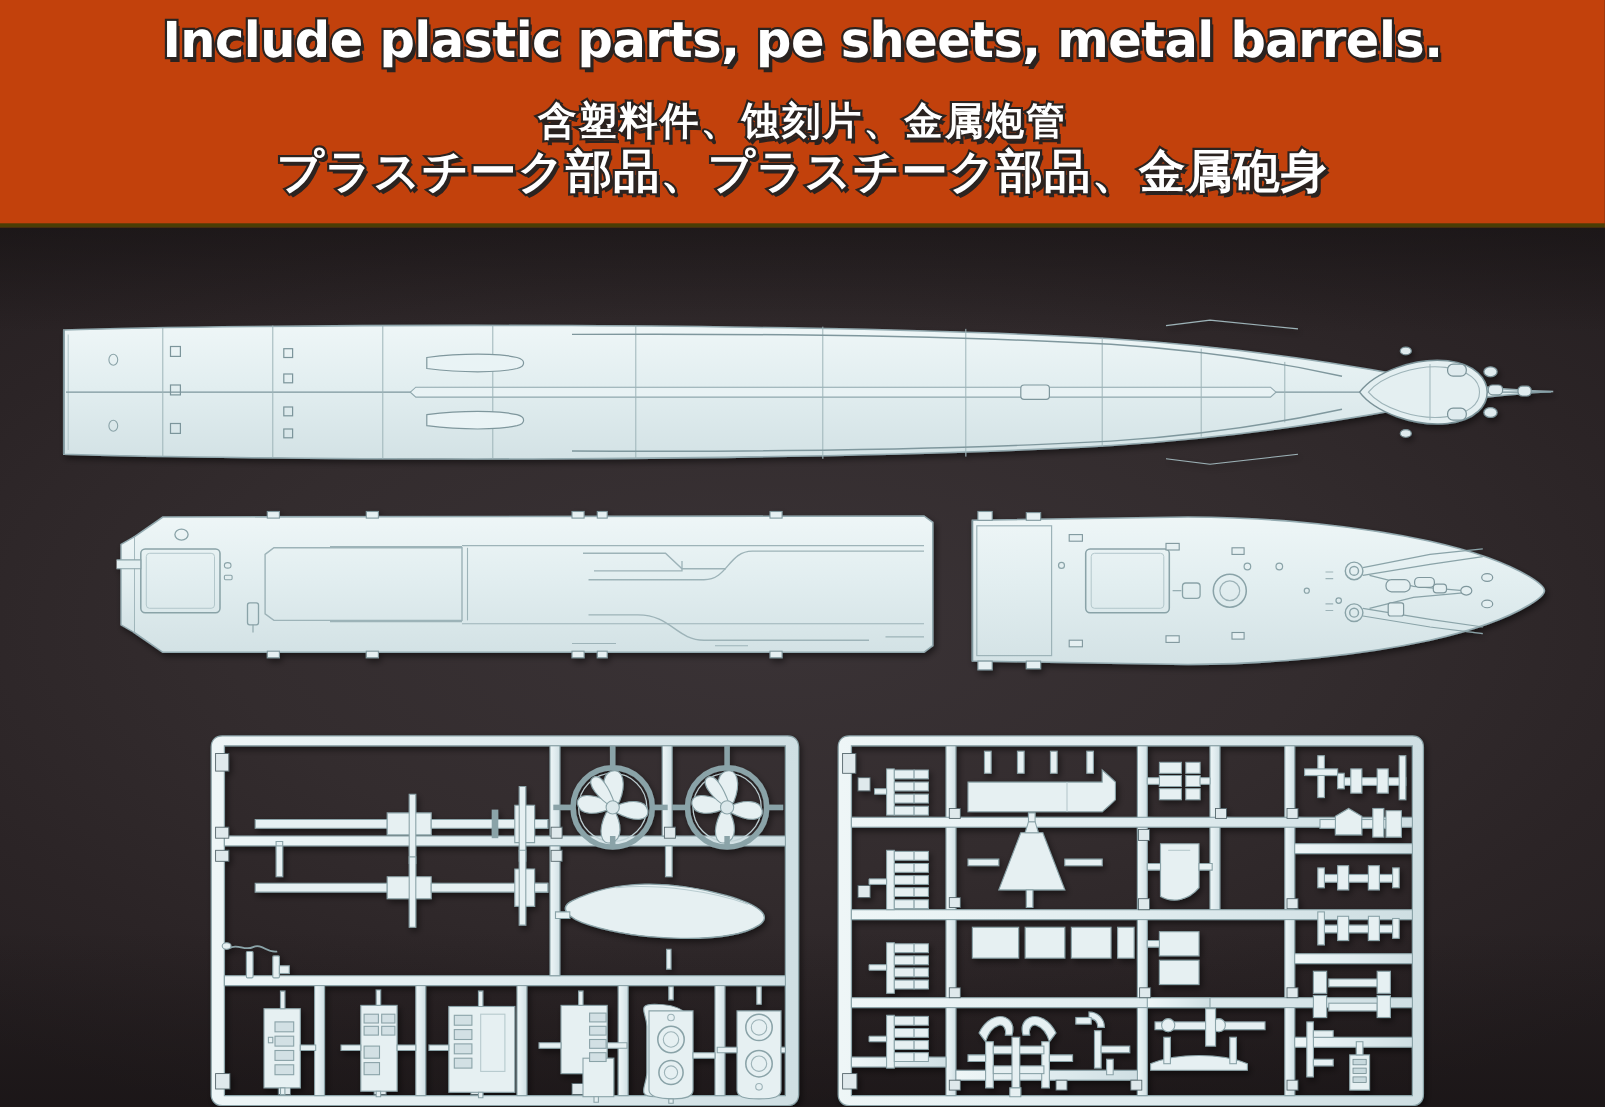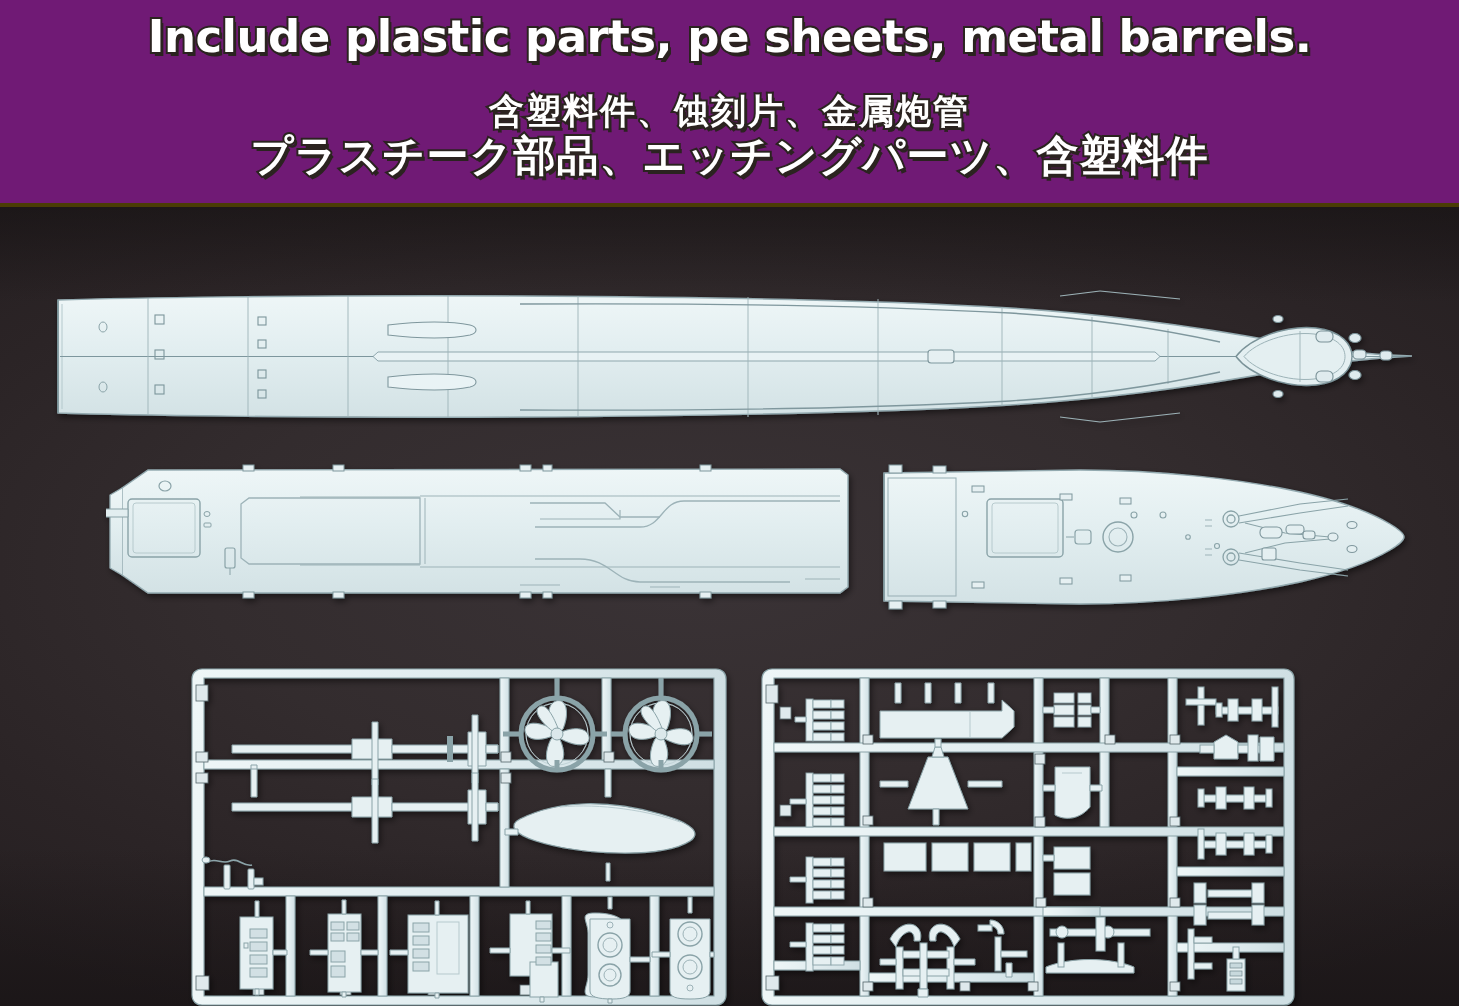--- a/index.html
+++ b/index.html
@@ -6,21 +6,21 @@
   * { margin:0; padding:0; box-sizing:border-box; }
   html,body { background:#1d1a1a; }
   body {
     width:1459px; height:1006px; position:relative; overflow:hidden;
     font-family:"Liberation Sans", sans-serif;
   }
 
   
   #banner {
     position:absolute; left:0; top:0; width:1459px; height:207px;
-    background:#701a75;
+    background:#c2410c;
     border-bottom:4px solid #4a3d05;
     display:flex; flex-direction:column; align-items:center;
     justify-content:flex-start; padding-top:14px;
     overflow:hidden;
   }
   .hdr-line { text-align:center; line-height:1.02; white-space:nowrap; }
 
   #hdr-en {
     font-size:45px; font-weight:bold; color:#ffffff;
     font-family:"DejaVu Sans", sans-serif;
@@ -62,21 +62,21 @@
   }
 
   .svg-layer { position:absolute; left:0; top:0; }
 </style>
 </head>
 <body>
 
 <div id="banner">
   <div class="hdr-line" id="hdr-en">Include plastic parts, pe sheets, metal barrels.</div>
   <div class="hdr-line" id="hdr-zh">含塑料件、蚀刻片、金属炮管</div>
-  <div class="hdr-line" id="hdr-ja">プラスチーク部品、エッチングパーツ、含塑料件</div>
+  <div class="hdr-line" id="hdr-ja">プラスチーク部品、プラスチーク部品、金属砲身</div>
 </div>
 
 <div id="stage">
   <div id="stage-vign"></div>
 
   <svg class="svg-layer" width="1459" height="799" viewBox="0 0 1459 799">
     <defs>
       <linearGradient id="plasticGrad" x1="0" y1="0" x2="0" y2="1">
         <stop offset="0%" stop-color="#eef6f7"></stop>
         <stop offset="45%" stop-color="#e2eef0"></stop>

